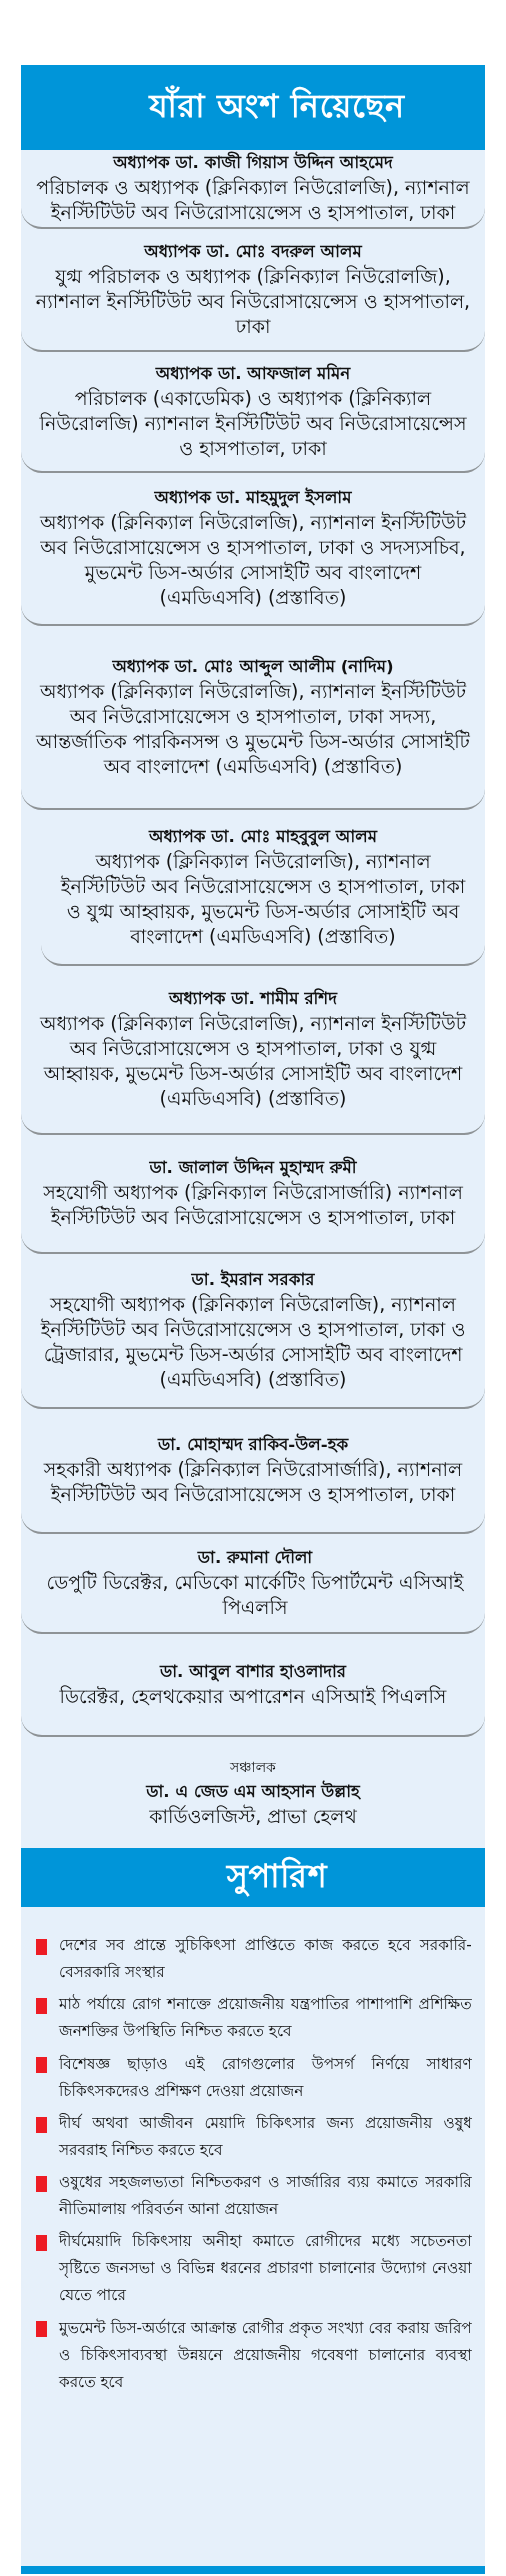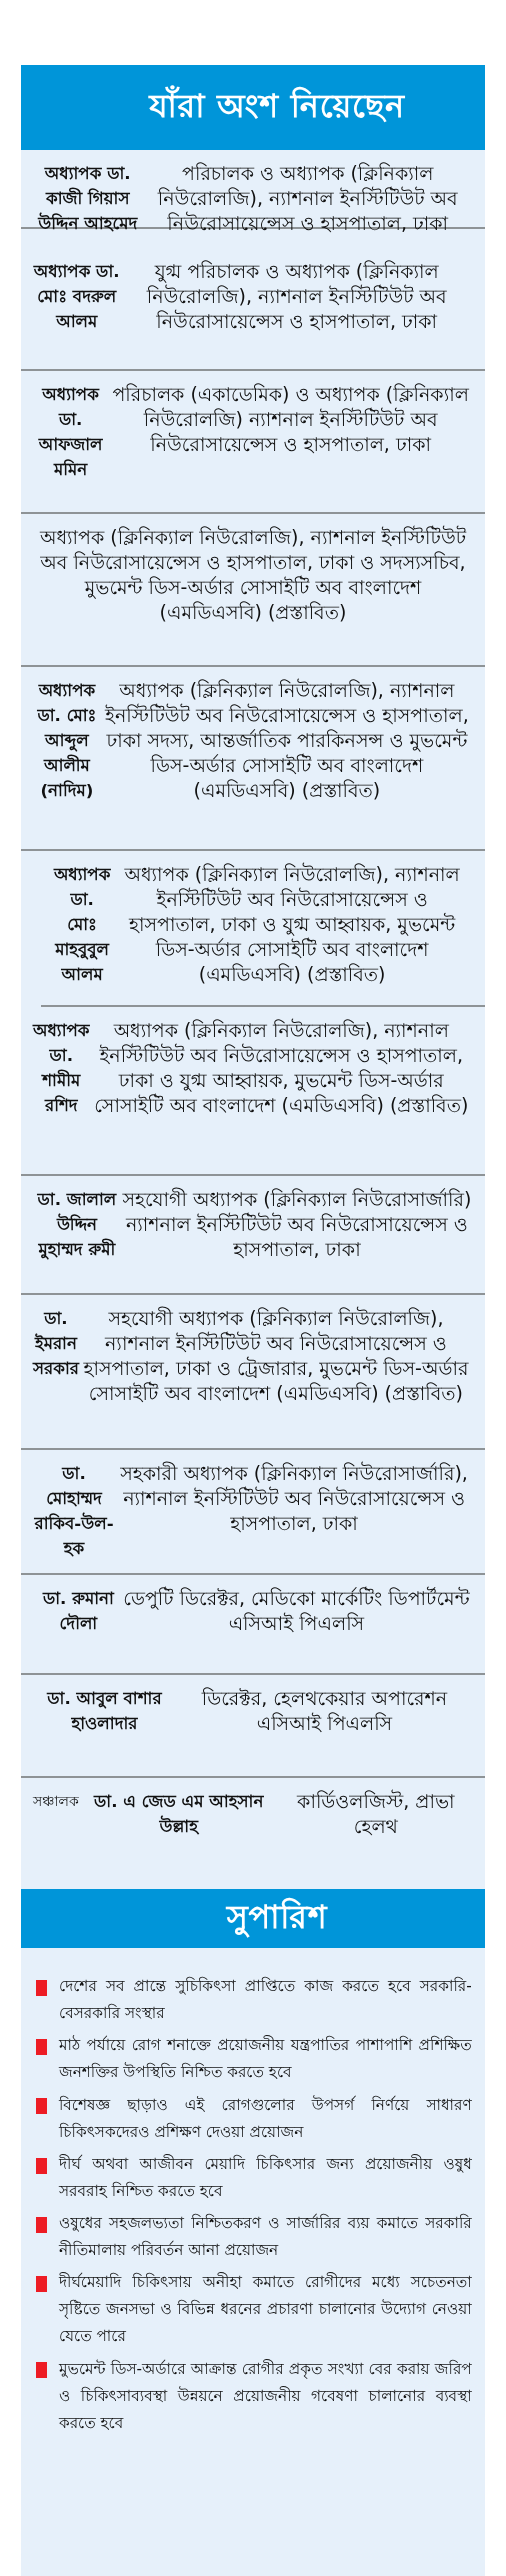--- a/index.html
+++ b/index.html
@@ -1,20 +1,20 @@
 <!DOCTYPE html>
 <html style="font-size:10.7px"><head>
 <meta charset="utf-8">
 <style>
   html, body { margin: 0; padding: 0; background: #ffffff; }
   body { width: 506px; height: 2576px; position: relative; font-family: "DejaVu Sans", "Liberation Sans", sans-serif; color: #111; }
   .frame { position: absolute; left: 14.7px; top: 44px; width: 318px; background: #e6f0fa; }
   .banner { background: #0095d9; color: #ffffff; text-align: center; font-weight: bold; display: flex; align-items: center; justify-content: center; padding-left: 48px; }
   .banner span { font-size: 32px; letter-spacing: 0.7px; }
-  .entry { border-bottom: 2px solid #8e9396; text-align: center; padding: 10.7px 12px 12px 12px; box-sizing: border-box; display: flex; flex-direction: row; justify-content: center; }
+  .entry { border-bottom: 2px solid #8e9396; text-align: center; padding: 10.7px 12px 12px 12px; box-sizing: border-box; display: flex; flex-direction: column; justify-content: center; border-radius: 21px; }
   .entry.last { border-bottom: none; }
   .name { font-weight: bold; font-size: 16.7px; line-height: 25px; color: #111; }
   .desc { font-size: 19px; line-height: 25px; color: #111; }
   .moderator-label { font-size: 14px; line-height: 24px; }
   .rec-list { list-style: none; margin: 0; padding: 25px 13.3px 20px 14.7px; }
   .rec-item { display: flex; align-items: flex-start; margin-bottom: 5.3px; }
   .rec-bullet { flex: 0 0 auto; width: 11.3px; height: 16px; background: #ed1c24; margin-top: 6.7px; margin-right: 12px; }
   .rec-text { font-size: 15.3px; line-height: 27px; text-align: justify; color: #111; flex: 1 1 auto; }
   .bottom-bar { height: 8px; background: #0095d9; }
 </style>
@@ -24,29 +24,30 @@
 <div class="frame" style="left:21px; top:65px; width:464px;">
 
   <div class="banner" style="height:85px;">
     <span>যাঁরা অংশ নিয়েছেন</span>
   </div>
 
   <div class="entry" style="height:79px;">
     <div class="name">অধ্যাপক ডা. কাজী গিয়াস উদ্দিন আহমেদ</div>
     <div class="desc">পরিচালক ও অধ্যাপক (ক্লিনিক্যাল নিউরোলজি), ন্যাশনাল ইনস্টিটিউট অব নিউরোসায়েন্সেস ও হাসপাতাল, ঢাকা</div>
   </div>
-  <div class="entry" style="height:123px;margin-top:19px;">
+  <div class="entry" style="height:123px;">
     <div class="name">অধ্যাপক ডা. মোঃ বদরুল আলম</div>
     <div class="desc">যুগ্ম পরিচালক ও অধ্যাপক (ক্লিনিক্যাল নিউরোলজি), ন্যাশনাল ইনস্টিটিউট অব নিউরোসায়েন্সেস ও হাসপাতাল, ঢাকা</div>
   </div>
-  <div class="entry" style="height:143px;">
+  <div class="entry" style="height:121px;">
     <div class="name">অধ্যাপক ডা. আফজাল মমিন</div>
     <div class="desc">পরিচালক (একাডেমিক) ও অধ্যাপক (ক্লিনিক্যাল নিউরোলজি) ন্যাশনাল ইনস্টিটিউট অব নিউরোসায়েন্সেস ও হাসপাতাল, ঢাকা</div>
   </div>
   <div class="entry" style="height:153px;">
+    <div class="name">অধ্যাপক ডা. মাহমুদুল ইসলাম</div>
     <div class="desc">অধ্যাপক (ক্লিনিক্যাল নিউরোলজি), ন্যাশনাল ইনস্টিটিউট অব নিউরোসায়েন্সেস ও হাসপাতাল, ঢাকা ও সদস্যসচিব, মুভমেন্ট ডিস-অর্ডার সোসাইটি অব বাংলাদেশ (এমডিএসবি) (প্রস্তাবিত)</div>
   </div>
   <div class="entry" style="height:184px;justify-content:center;">
     <div class="name">অধ্যাপক ডা. মোঃ আব্দুল আলীম (নাদিম)</div>
     <div class="desc">অধ্যাপক (ক্লিনিক্যাল নিউরোলজি), ন্যাশনাল ইনস্টিটিউট অব নিউরোসায়েন্সেস ও হাসপাতাল, ঢাকা সদস্য, আন্তর্জাতিক পারকিনসন্স ও মুভমেন্ট ডিস-অর্ডার সোসাইটি অব বাংলাদেশ (এমডিএসবি) (প্রস্তাবিত)</div>
   </div>
   <div class="entry" style="height:156px;margin-left:20px;">
     <div class="name">অধ্যাপক ডা. মোঃ মাহবুবুল আলম</div>
     <div class="desc">অধ্যাপক (ক্লিনিক্যাল নিউরোলজি), ন্যাশনাল ইনস্টিটিউট অব নিউরোসায়েন্সেস ও হাসপাতাল, ঢাকা ও যুগ্ম আহ্বায়ক, মুভমেন্ট ডিস-অর্ডার সোসাইটি অব বাংলাদেশ (এমডিএসবি) (প্রস্তাবিত)</div>
   </div>

